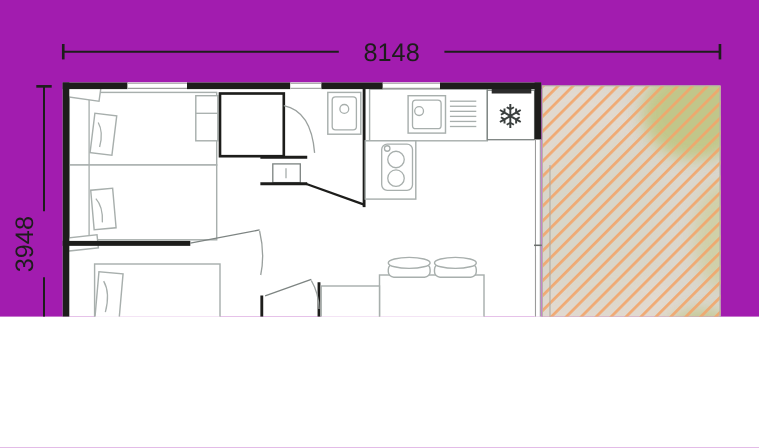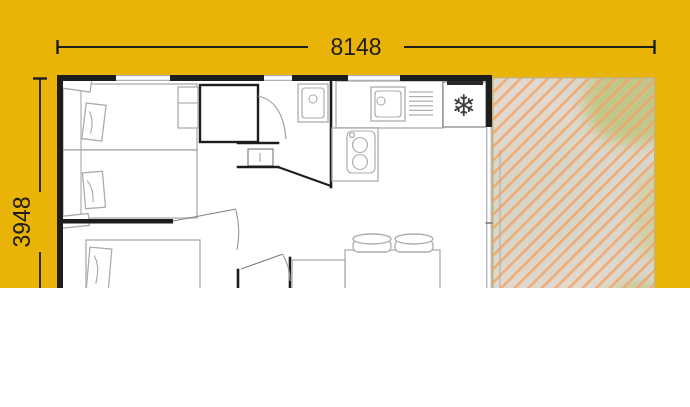--- a/index.html
+++ b/index.html
@@ -1,16 +1,16 @@
 <!DOCTYPE html>
 <html style="--wall: #1d1d1b; --dimension: #1d1d1b; --furniture: #a8afad; --furniture_dark: #7d8482; --door: #9aa09e; --glass: #9b9b9b; --hood: #2b2b2b; --hatch_line: #f2a56b; --terrace_base: #dbd7ce; --terrace_green_1: #bdc47e; --terrace_green_2: #c9cb90; --terrace_warm: #e6dbd0;"><head>
 <meta charset="utf-8">
 <style>
   html,body{margin:0;padding:0;background:#ffffff;}
-  .stage{position:relative;width:690px;height:288px;background:#eab308;overflow:hidden;
+  .stage{position:relative;width:690px;height:288px;background:#a21caf;overflow:hidden;
          font-family:"Liberation Sans",sans-serif;}
   svg{display:block}
   
   .wall{fill:var(--wall,#1d1d1b);}
   .partition{stroke:var(--wall,#1d1d1b);stroke-width:2.6;fill:none;stroke-linecap:square;}
   .partition-thin{stroke:var(--wall,#1d1d1b);stroke-width:2;fill:none;}
   
   .furn{fill:#ffffff;stroke:var(--furniture,#a8afad);stroke-width:1.3;}
   .furn-nf{fill:none;stroke:var(--furniture,#a8afad);stroke-width:1.2;}
   .furn-dk{fill:#ffffff;stroke:var(--furniture_dark,#7d8482);stroke-width:1.2;}

